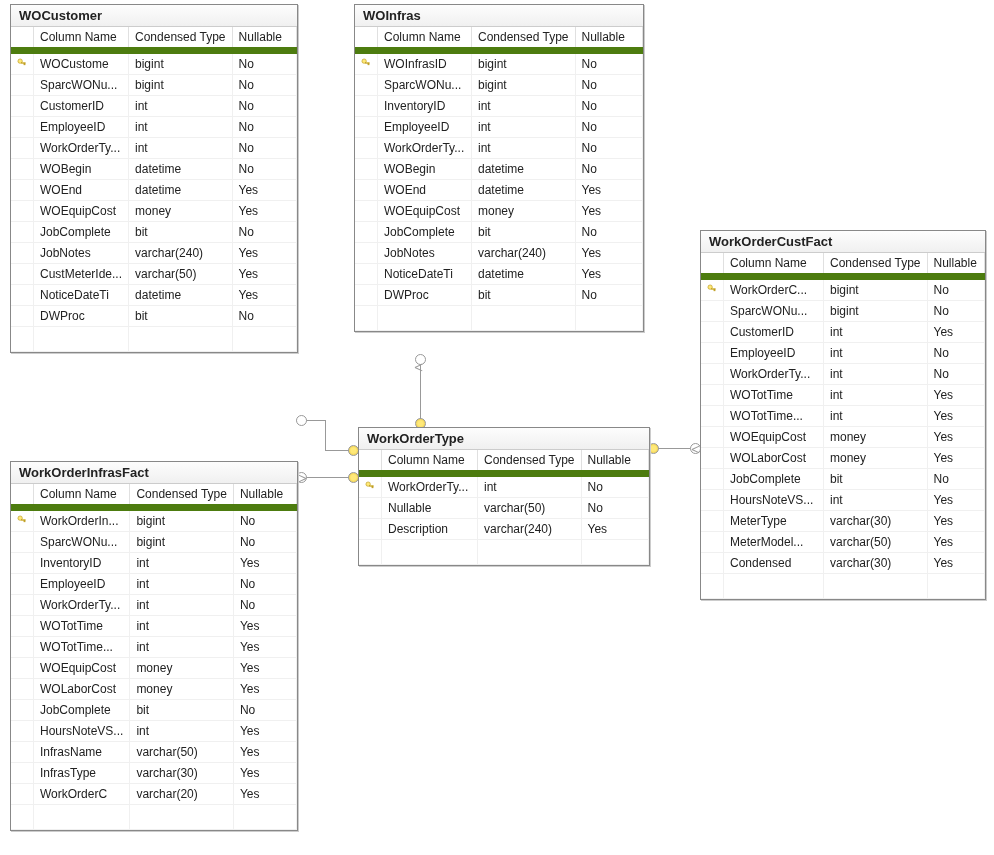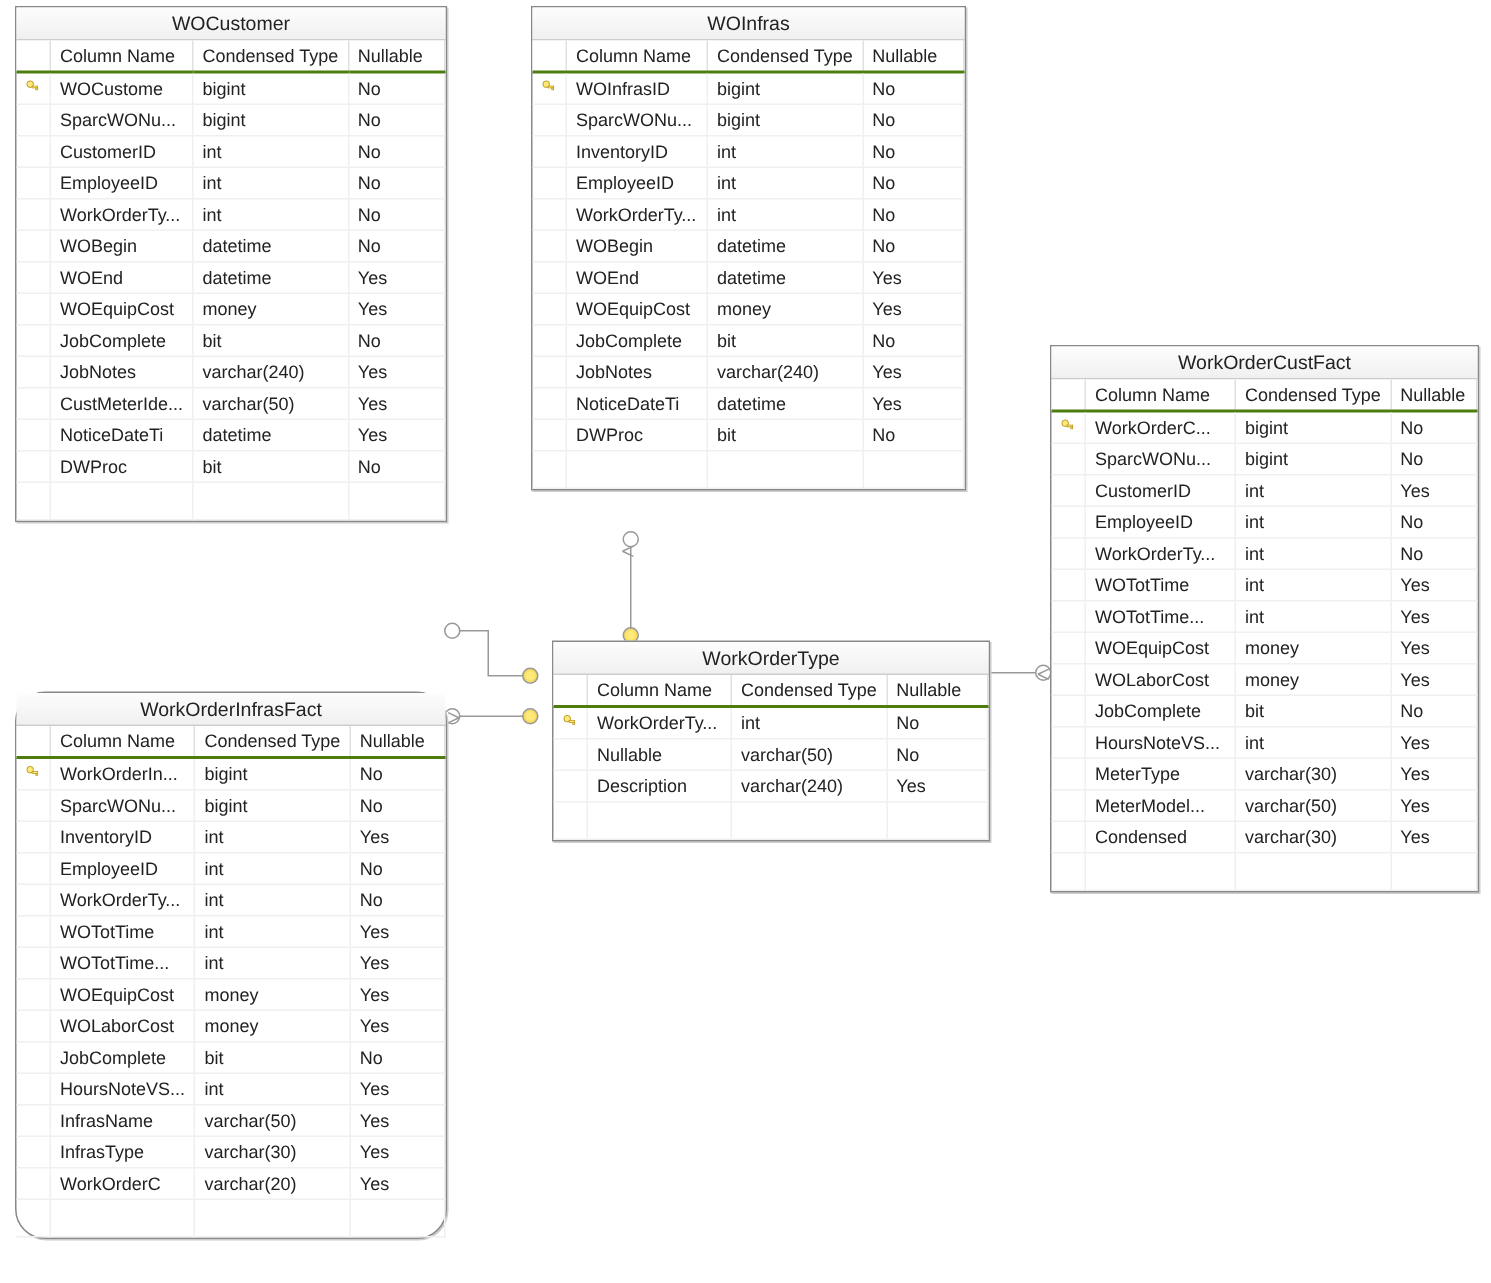--- a/index.html
+++ b/index.html
@@ -14,37 +14,36 @@
     position: relative;
     overflow: hidden;
   }
   .table-box {
     position: absolute;
     background: #fff;
     border: 1px solid #888;
     box-shadow: 1px 1px 0 #ccc;
   }
   .table-title {
-    font-weight: normal;
+    font-weight: bold;
     font-size: 13px;
     padding: 3px 8px;
     border-bottom: 1px solid #ccc;
     background: linear-gradient(#fdfdfd,#f0f0f0);
-    text-align: center;
   }
   table.cols {
     border-collapse: collapse;
     width: 100%;
   }
   table.cols th {
     font-weight: normal;
     color: #222;
     text-align: left;
     padding: 3px 6px;
-    border-bottom: 2px solid #4d7c0f;
+    border-bottom: 7px solid #4d7c0f;
     border-right: 1px solid #e0e0e0;
     background: #fff;
     white-space: nowrap;
     margin-top: 36px;
   }
   table.cols td {
     padding: 3px 6px;
     border-bottom: 1px solid #f0f0f0;
     border-right: 1px solid #f0f0f0;
     white-space: nowrap;
@@ -331,21 +330,21 @@
           </tr>
           <tr class="blank-row">
             <td></td>
             <td></td>
             <td></td>
             <td></td>
           </tr>
         </tbody>
       </table>
     </div>
-    <div class="table-box" style="left: 368px; top: 427px; width: 290px;">
+    <div class="table-box" style="left: 358px; top: 427px; width: 290px;">
       <div class="table-title">WorkOrderType</div>
       <table class="cols">
         <colgroup>
           <col style="width:22px">
           <col style="width:96px">
           <col style="width:100px">
           <col>
         </colgroup>
         <tbody>
           <tr>
@@ -491,21 +490,21 @@
           </tr>
           <tr class="blank-row">
             <td></td>
             <td></td>
             <td></td>
             <td></td>
           </tr>
         </tbody>
       </table>
     </div>
-    <div class="table-box" style="left: 10px; top: 461px; width: 286px; border-radius: 20px;">
+    <div class="table-box" style="left: 10px; top: 461px; width: 286px;">
       <div class="table-title">WorkOrderInfrasFact</div>
       <table class="cols">
         <colgroup>
           <col style="width:22px">
           <col style="width:94px">
           <col style="width:100px">
           <col>
         </colgroup>
         <tbody>
           <tr>

